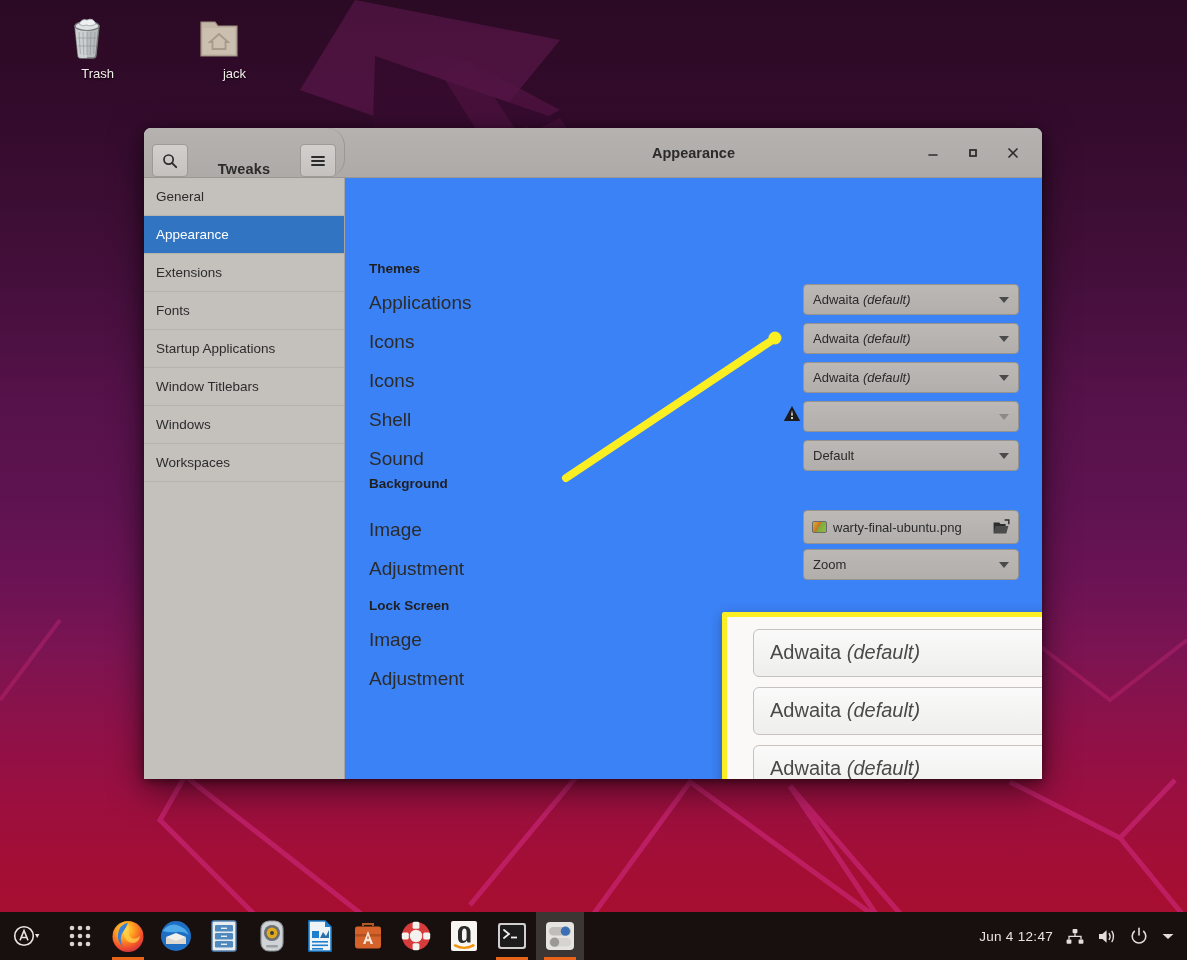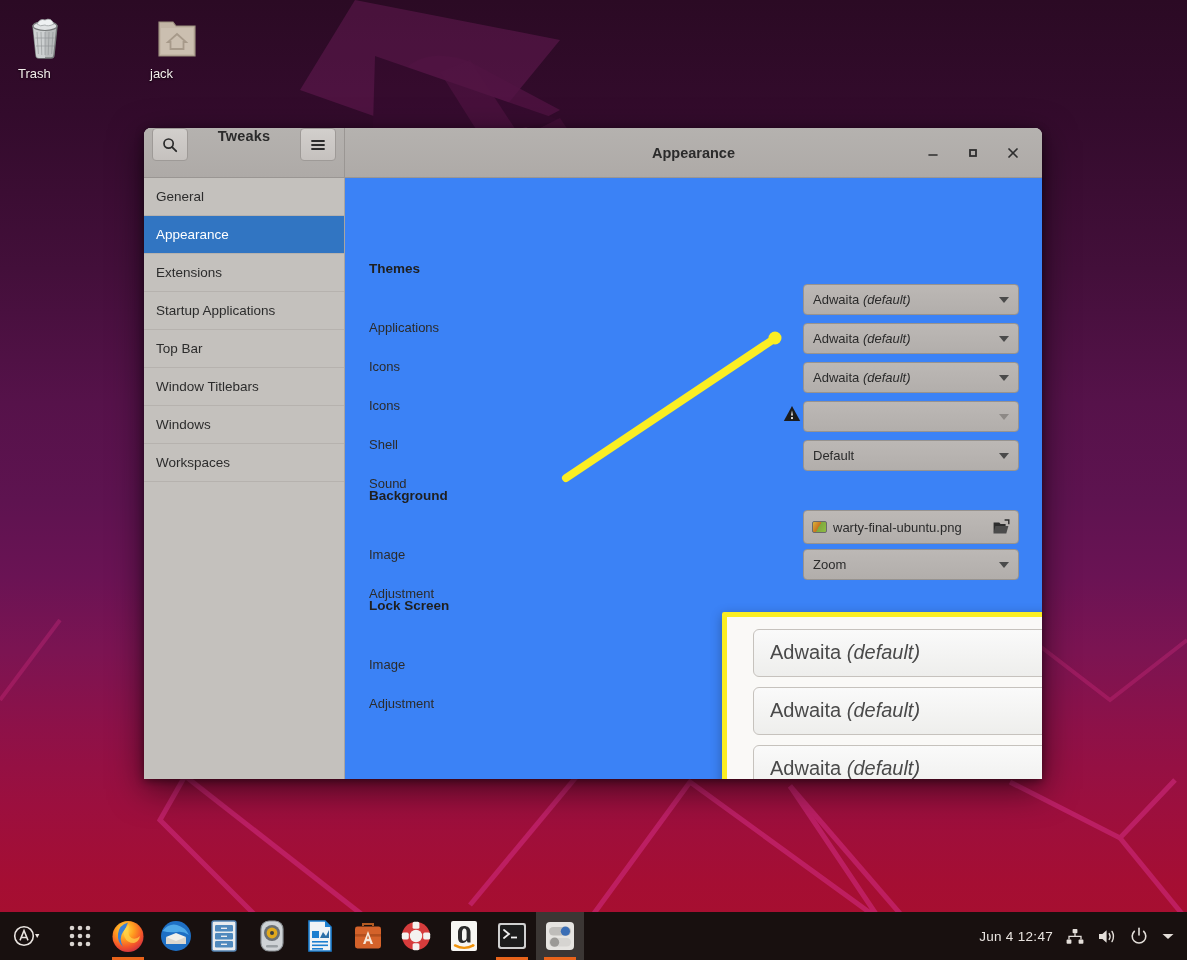--- a/index.html
+++ b/index.html
@@ -25,43 +25,44 @@
         #8e1148 76%,
         #9c0f3e 84%,
         #a50e33 92%,
         #a8102c 100%);
     overflow:hidden;
   }
   #wallpaper-art { position:absolute; left:0; top:0; width:1187px; height:960px; }
 
   
   .desk-icon {
-    position:absolute; width:96px; text-align:left;
+    position:absolute; width:96px; text-align:right;
     color:#f2eeea; font-size:13px;
     text-shadow:0 1px 2px rgba(0,0,0,.85);
   }
   .desk-icon .glyph { display:block; height:54px; margin-bottom:4px; }
 
   
   #tweaks-window {
     position:absolute; left:144px; top:128px; width:898px; height:651px;
     border-radius:7px 7px 0 0;
     box-shadow:0 10px 34px rgba(0,0,0,.55), 0 2px 9px rgba(0,0,0,.45);
     overflow:hidden;
     background:#f6f5f4;
   }
   #titlebar {
     height:50px; display:flex; align-items:stretch;
     background:linear-gradient(to bottom,#b5b2af,#aeaaa7);
     border-bottom:1px solid #9a9693;
   }
   #titlebar-left {
-    width:201px; display:flex; align-items:flex-start; padding:0 8px;
+    width:201px; display:flex; align-items:flex-end; padding:0 8px;
     border-right:1px solid #9a9693;
     background:linear-gradient(to bottom,#b5b2af,#aeaaa7);
+    border-radius:18px;
   }
   .hb-btn {
     width:36px; height:33px; border-radius:4px;
     background:linear-gradient(to bottom,#d2cfcc,#c5c1be);
     border:1px solid #9e9a97;
     display:flex; align-items:center; justify-content:center;
     cursor:default;
   }
   #hb-title {
     flex:1; text-align:center; font-size:14.5px; font-weight:bold;
@@ -98,21 +99,21 @@
 
   
   #content {
     flex:1; background:#3b82f6; position:relative;
     padding:0; overflow:hidden;
   }
   .sec-head {
     position:absolute; font-size:13.5px; font-weight:bold; color:#1f1f1f;
   }
   .row-label {
-    position:absolute; font-size:13px; color:#2b2b2b;margin-top:28px;
+    position:absolute; font-size:19px; color:#2b2b2b;
   }
   .combo {
     position:absolute; height:31px; width:216px;
     background:linear-gradient(to bottom,#bcb8b5,#b2aeab);
     border:1px solid #97938f; border-radius:4px;
     display:flex; align-items:center; padding:0 9px;
     font-size:13px; color:#2b2b2b; cursor:default;
   }
   .combo .val { flex:1; white-space:nowrap; }
   .combo .val i { font-style:italic; }
@@ -294,24 +295,24 @@
         <div class="side-item">
             <span>General</span>
           </div>
         <div class="side-item selected">
             <span>Appearance</span>
           </div>
         <div class="side-item">
             <span>Extensions</span>
           </div>
         <div class="side-item">
+            <span>Fonts</span>
+          </div>
+        <div class="side-item">
             <span>Startup Applications</span>
-          </div>
-        <div class="side-item">
-            <span>Top Bar</span>
           </div>
         <div class="side-item">
             <span>Window Titlebars</span>
           </div>
         <div class="side-item">
             <span>Windows</span>
           </div>
         <div class="side-item">
             <span>Workspaces</span>
           </div>
@@ -355,21 +356,21 @@
         <div class="combo empty" style="left:458px;top:223px;">
           <span class="val"><span></span></span>
           <span class="arrow"></span>
         </div>
 
         <div class="combo" style="left:458px;top:262px;">
           <span class="val"><span>Default</span></span>
           <span class="arrow"></span>
         </div>
 
-        <div class="sec-head" style="left:24px;top:310px;">Background</div>
+        <div class="sec-head" style="left:24px;top:298px;">Background</div>
         <div class="row-label" style="left:24px;top:341px;">Image</div>
         <div class="row-label" style="left:24px;top:380px;">Adjustment</div>
 
         <div class="filebtn" style="left:458px;top:332px;">
           <span class="mini-thumb"></span>
           <span class="fname">warty-final-ubuntu.png</span>
           <svg width="18" height="17" viewBox="0 0 18 17">
             <path d="M1.6 3.4 H7.2 L8.6 5 H13.6 V13.4 H1.6 Z" fill="#2d2d2d"></path>
             <path d="M3.4 7 H16.4 L14.3 14.4 H1.4 Z" fill="#4b4b4b"></path>
             <path d="M12.6 1 H16.8 V5.2" fill="none" stroke="#2d2d2d" stroke-width="1.4"></path>

